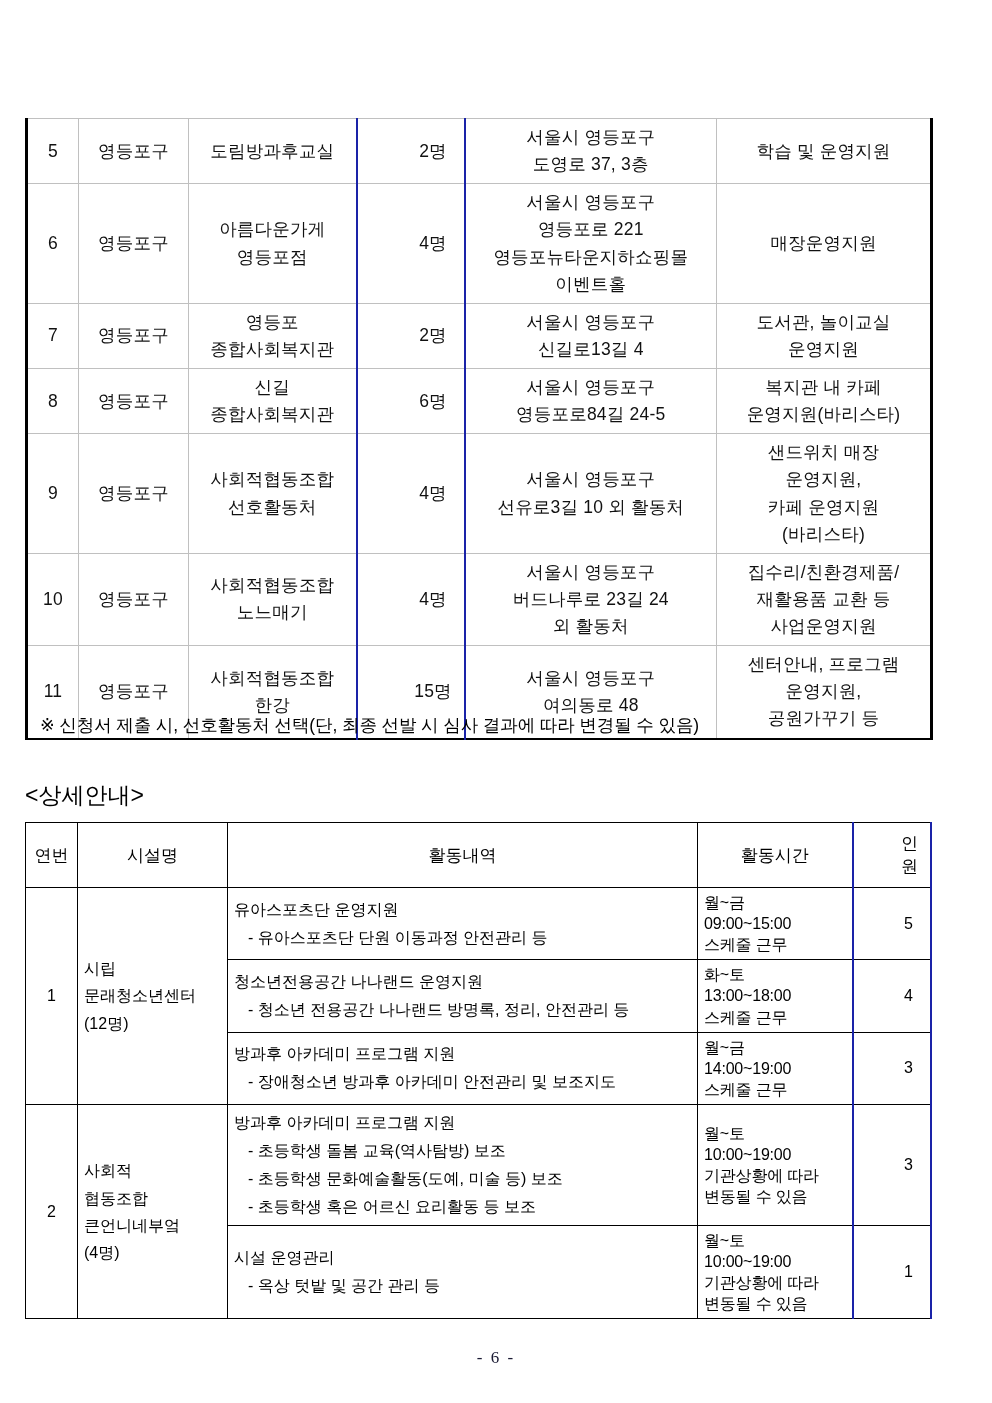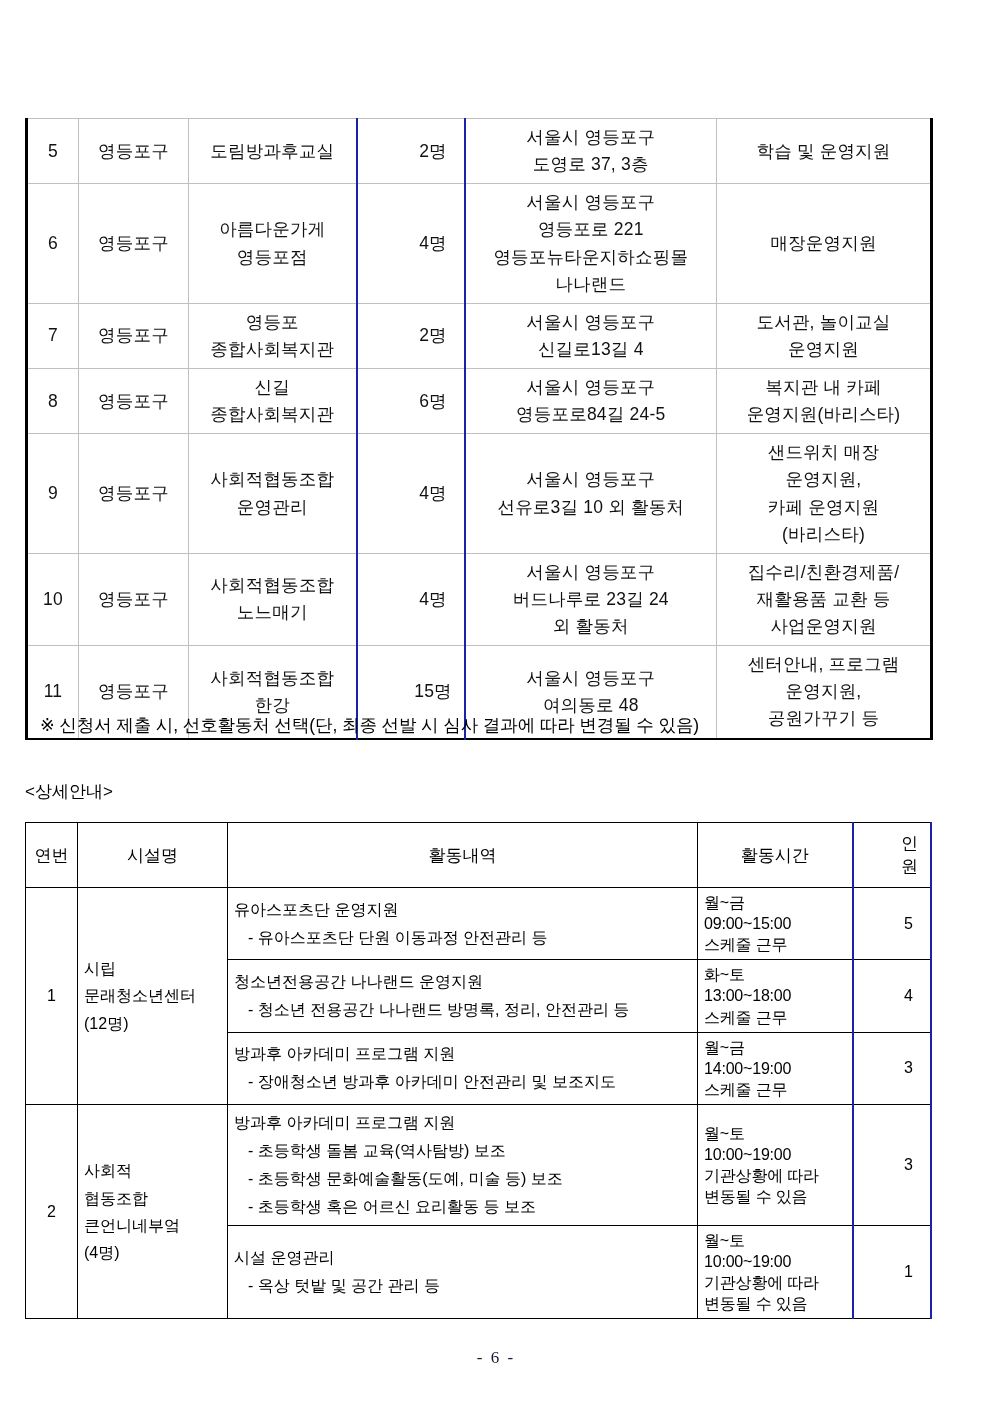--- a/index.html
+++ b/index.html
@@ -68,21 +68,21 @@
     white-space: nowrap;
     color: #000;
     margin-left: 16px;
   }
 
   
   .sec-head {
     position: absolute;
     left: 25px;
     top: 780px;
-    font-size: 17px;
+    font-size: 23px;
     letter-spacing: 0px;
     color: #000;
   }
 
   
   .t2-wrap {
     position: absolute;
     left: 25px;
     top: 822px;
     width: 888px;
@@ -193,21 +193,21 @@
             <td>영등포구</td>
             <td>
               <div>아름다운가게</div>
               <div>영등포점</div>
             </td>
             <td class="blue-l blue-r">4명</td>
             <td>
               <div>서울시 영등포구</div>
               <div>영등포로 221</div>
               <div>영등포뉴타운지하쇼핑몰</div>
-              <div>나나랜드</div>
+              <div>이벤트홀</div>
             </td>
             <td>
               <div>매장운영지원</div>
             </td>
           </tr>
           <tr>
             <td>7</td>
             <td>영등포구</td>
             <td>
               <div>영등포</div>
@@ -238,21 +238,21 @@
             <td>
               <div>복지관 내 카페</div>
               <div>운영지원(바리스타)</div>
             </td>
           </tr>
           <tr>
             <td>9</td>
             <td>영등포구</td>
             <td>
               <div>사회적협동조합</div>
-              <div>운영관리</div>
+              <div>선호활동처</div>
             </td>
             <td class="blue-l blue-r">4명</td>
             <td>
               <div>서울시 영등포구</div>
               <div>선유로3길 10 외 활동처</div>
             </td>
             <td>
               <div>샌드위치 매장</div>
               <div>운영지원,</div>
               <div>카페 운영지원</div>

